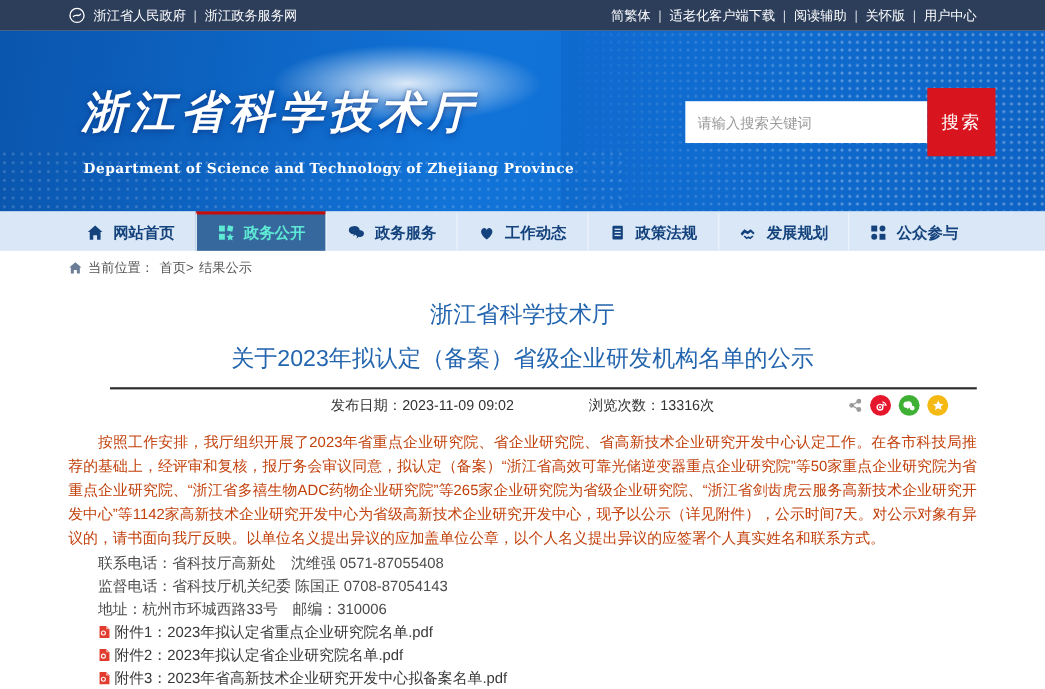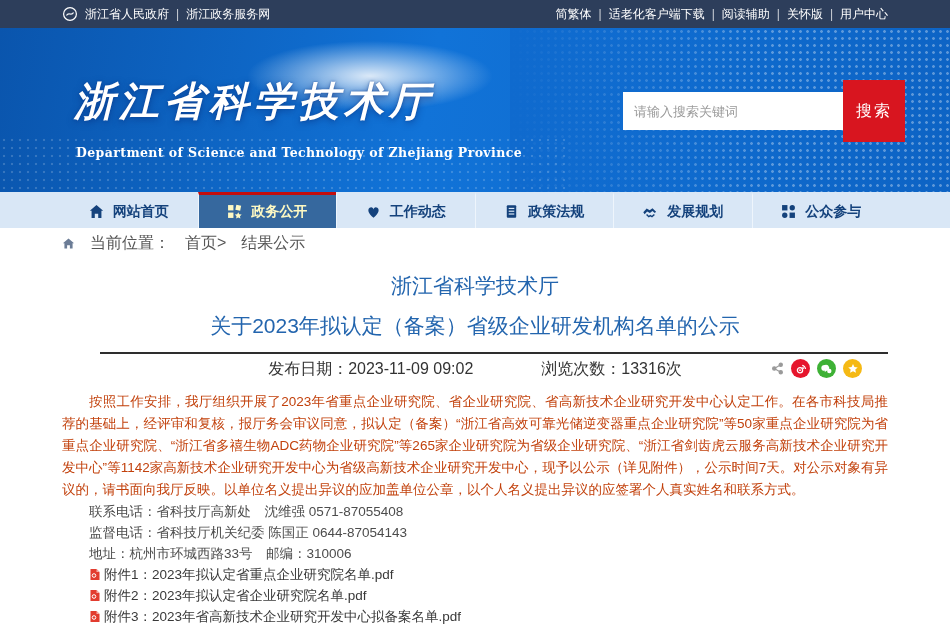--- a/index.html
+++ b/index.html
@@ -38,32 +38,32 @@
   .search input::placeholder{color:#9a9a9a;}
   .search button{width:62px;height:62px;background:#d8151f;color:#fff;font-size:16px;
     border:none;cursor:pointer;letter-spacing:2px;}
   
   .nav{height:36px;background:#d9e7f6;}
   .nav-inner{margin:0 60px;height:100%;display:flex;}
   .nav-item{flex:1;display:flex;align-items:center;justify-content:center;gap:9px;
     font-size:14px;font-weight:bold;color:#14427c;cursor:pointer;
     border-top:3px solid transparent;box-sizing:border-box;}
   .nav-item + .nav-item{border-left:1px solid #eef5fc;}
-  .nav-item.active{background:#36689e;color:#fef9c3;border-top-color:#c30d0d;text-align:center;}
+  .nav-item.active{background:#36689e;color:#5eead4;border-top-color:#c30d0d;text-align:center;}
   .nav-item svg{flex:0 0 auto;}
   
-  .breadcrumb{height:26px;display:flex;align-items:center;gap:15px;
-    padding:0 62px;font-size:16px;color:#555;margin-top:2px;}
+  .breadcrumb{height:26px;display:flex;align-items:center;gap:5px;
+    padding:0 62px;font-size:12px;color:#555;margin-top:2px;}
   
   .article{padding:0 62px;}
   .t1{margin:16px 0 0;text-align:center;font-size:21px;font-weight:500;color:#2365ae;}
   .t2{margin:12px 0 0;text-align:center;font-size:21px;font-weight:400;color:#2365ae;}
   .divider{border-top:2px solid #2e2e2e;margin:12px 0 0 38px;}
   .meta{position:relative;height:30px;display:flex;align-items:center;
-    justify-content:center;gap:68px;font-size:16px;color:#333;}
+    justify-content:center;gap:68px;font-size:13px;color:#333;}
   .meta-item{white-space:nowrap;}
   .share{position:absolute;right:26px;top:5px;display:flex;gap:7px;align-items:center;}
   .share-circle{width:19px;height:19px;border-radius:50%;display:flex;
     align-items:center;justify-content:center;cursor:pointer;}
   .weibo{background:#e6162d;}
   .wechat{background:#3eb135;}
   .qzone{background:#f5b914;}
   .body-text{font-size:13.5px;line-height:22px;color:#c2410c;text-align:justify;
     text-indent:2em;margin:7px 0 0;}
   .contact{font-size:13.5px;line-height:21px;color:#4c4c4c;text-indent:2em;margin:0;}
@@ -127,20 +127,29 @@
             <rect x="1" y="1" width="5" height="5"></rect>
             <rect x="8.2" y="1.2" width="4.6" height="4.6" transform="rotate(12 10.5 3.5)"></rect>
             <rect x="1" y="8" width="5" height="5"></rect>
             <path d="M10.5 7.6 l1 2 2.2.3-1.6 1.5.4 2.2-2-1-2 1 .4-2.2L7.3 9.9l2.2-.3z"></path>
           </svg>
       </span>
       <span>政务公开</span>
     </div>
     <div class="nav-item">
       <span style="display:flex;">
+        <svg width="16" height="15" viewBox="0 0 15 14" fill="currentColor">
+            <path d="M5 1.5 a4 3.4 0 1 0 0 6.8 l.4 0 L4.6 10 l2.8-1.9 A4 3.4 0 0 0 5 1.5z"></path>
+            <path d="M10.8 5 a3.2 2.8 0 1 1 -1.2 5.4 L7.5 12 l.7-1.9 A3.2 2.8 0 0 1 10.8 5z"></path>
+          </svg>
+      </span>
+      <span>政务服务</span>
+    </div>
+    <div class="nav-item">
+      <span style="display:flex;">
         <svg width="15" height="15" viewBox="0 0 14 14" fill="currentColor">
             <path d="M7 12.8 C2.2 9.2 1 5.4 3.4 3.6 C5.1 2.3 7 3.7 7 5.2 C7 3.7 8.9 2.3 10.6 3.6 C13 5.4 11.8 9.2 7 12.8 Z"></path>
           </svg>
       </span>
       <span>工作动态</span>
     </div>
     <div class="nav-item">
       <span style="display:flex;">
         <svg width="15" height="15" viewBox="0 0 14 14">
             <rect x="2.6" y="1.2" width="8.8" height="11.6" rx="1" fill="currentColor"></rect>
@@ -227,21 +236,21 @@
         <svg width="12" height="12" viewBox="0 0 12 12">
             <path d="M6 1 l1.45 3 3.3.4 -2.45 2.2.65 3.2L6 8.2 3.05 9.8l.65-3.2L1.25 4.4l3.3-.4z" fill="#fff"></path>
           </svg>
       </span>
     </span>
   </div>
 
   <p class="body-text">按照工作安排，我厅组织开展了2023年省重点企业研究院、省企业研究院、省高新技术企业研究开发中心认定工作。在各市科技局推荐的基础上，经评审和复核，报厅务会审议同意，拟认定（备案）“浙江省高效可靠光储逆变器重点企业研究院”等50家重点企业研究院为省重点企业研究院、“浙江省多禧生物ADC药物企业研究院”等265家企业研究院为省级企业研究院、“浙江省剑齿虎云服务高新技术企业研究开发中心”等1142家高新技术企业研究开发中心为省级高新技术企业研究开发中心，现予以公示（详见附件），公示时间7天。对公示对象有异议的，请书面向我厅反映。以单位名义提出异议的应加盖单位公章，以个人名义提出异议的应签署个人真实姓名和联系方式。</p>
 
   <p class="contact">联系电话：省科技厅高新处　沈维强 0571-87055408</p>
-  <p class="contact">监督电话：省科技厅机关纪委 陈国正 0644-87054143</p>
+  <p class="contact">监督电话：省科技厅机关纪委 陈国正 0708-87054143</p>
   <p class="contact">地址：杭州市环城西路33号　邮编：310006</p>
 
   <div class="attach-row">
     <span style="display:flex;">
       <svg width="12" height="13" viewBox="0 0 12 13">
           <path d="M1.5 1 h6 l3 3 v8 h-9 z" fill="#e23c2f"></path>
           <path d="M7.5 1 l3 3 h-3 z" fill="#f7b0aa"></path>
           <circle cx="5" cy="7.5" r="1.8" fill="none" stroke="#fff" stroke-width="1"></circle>
         </svg>
     </span>

